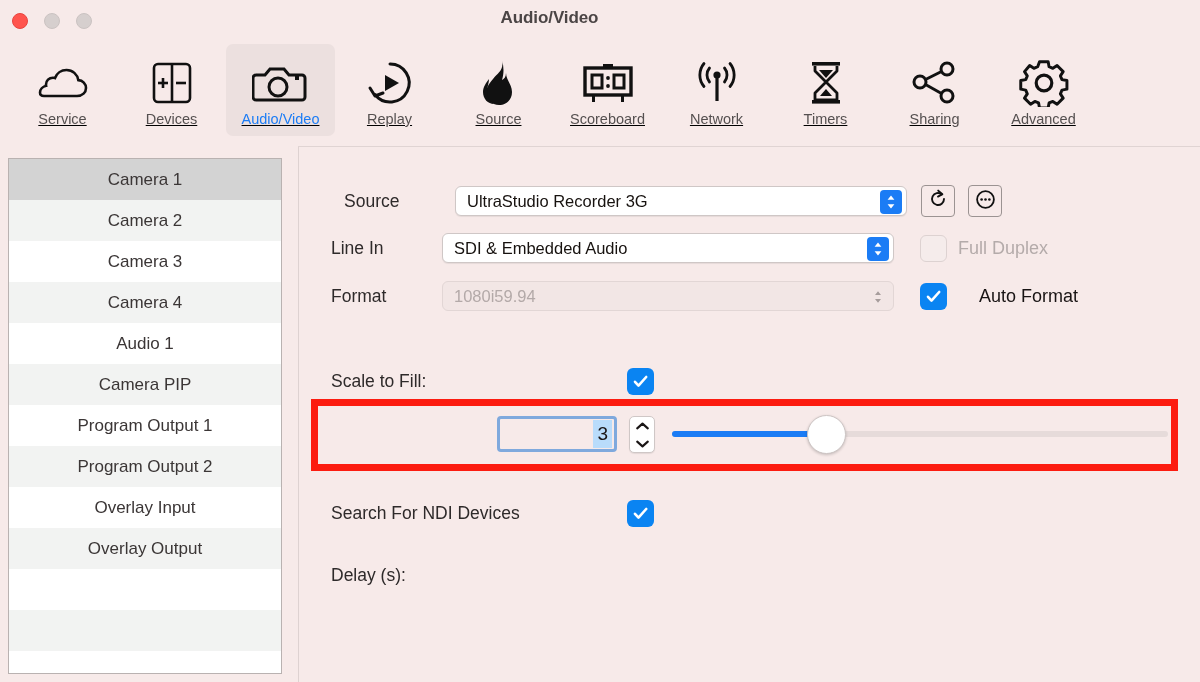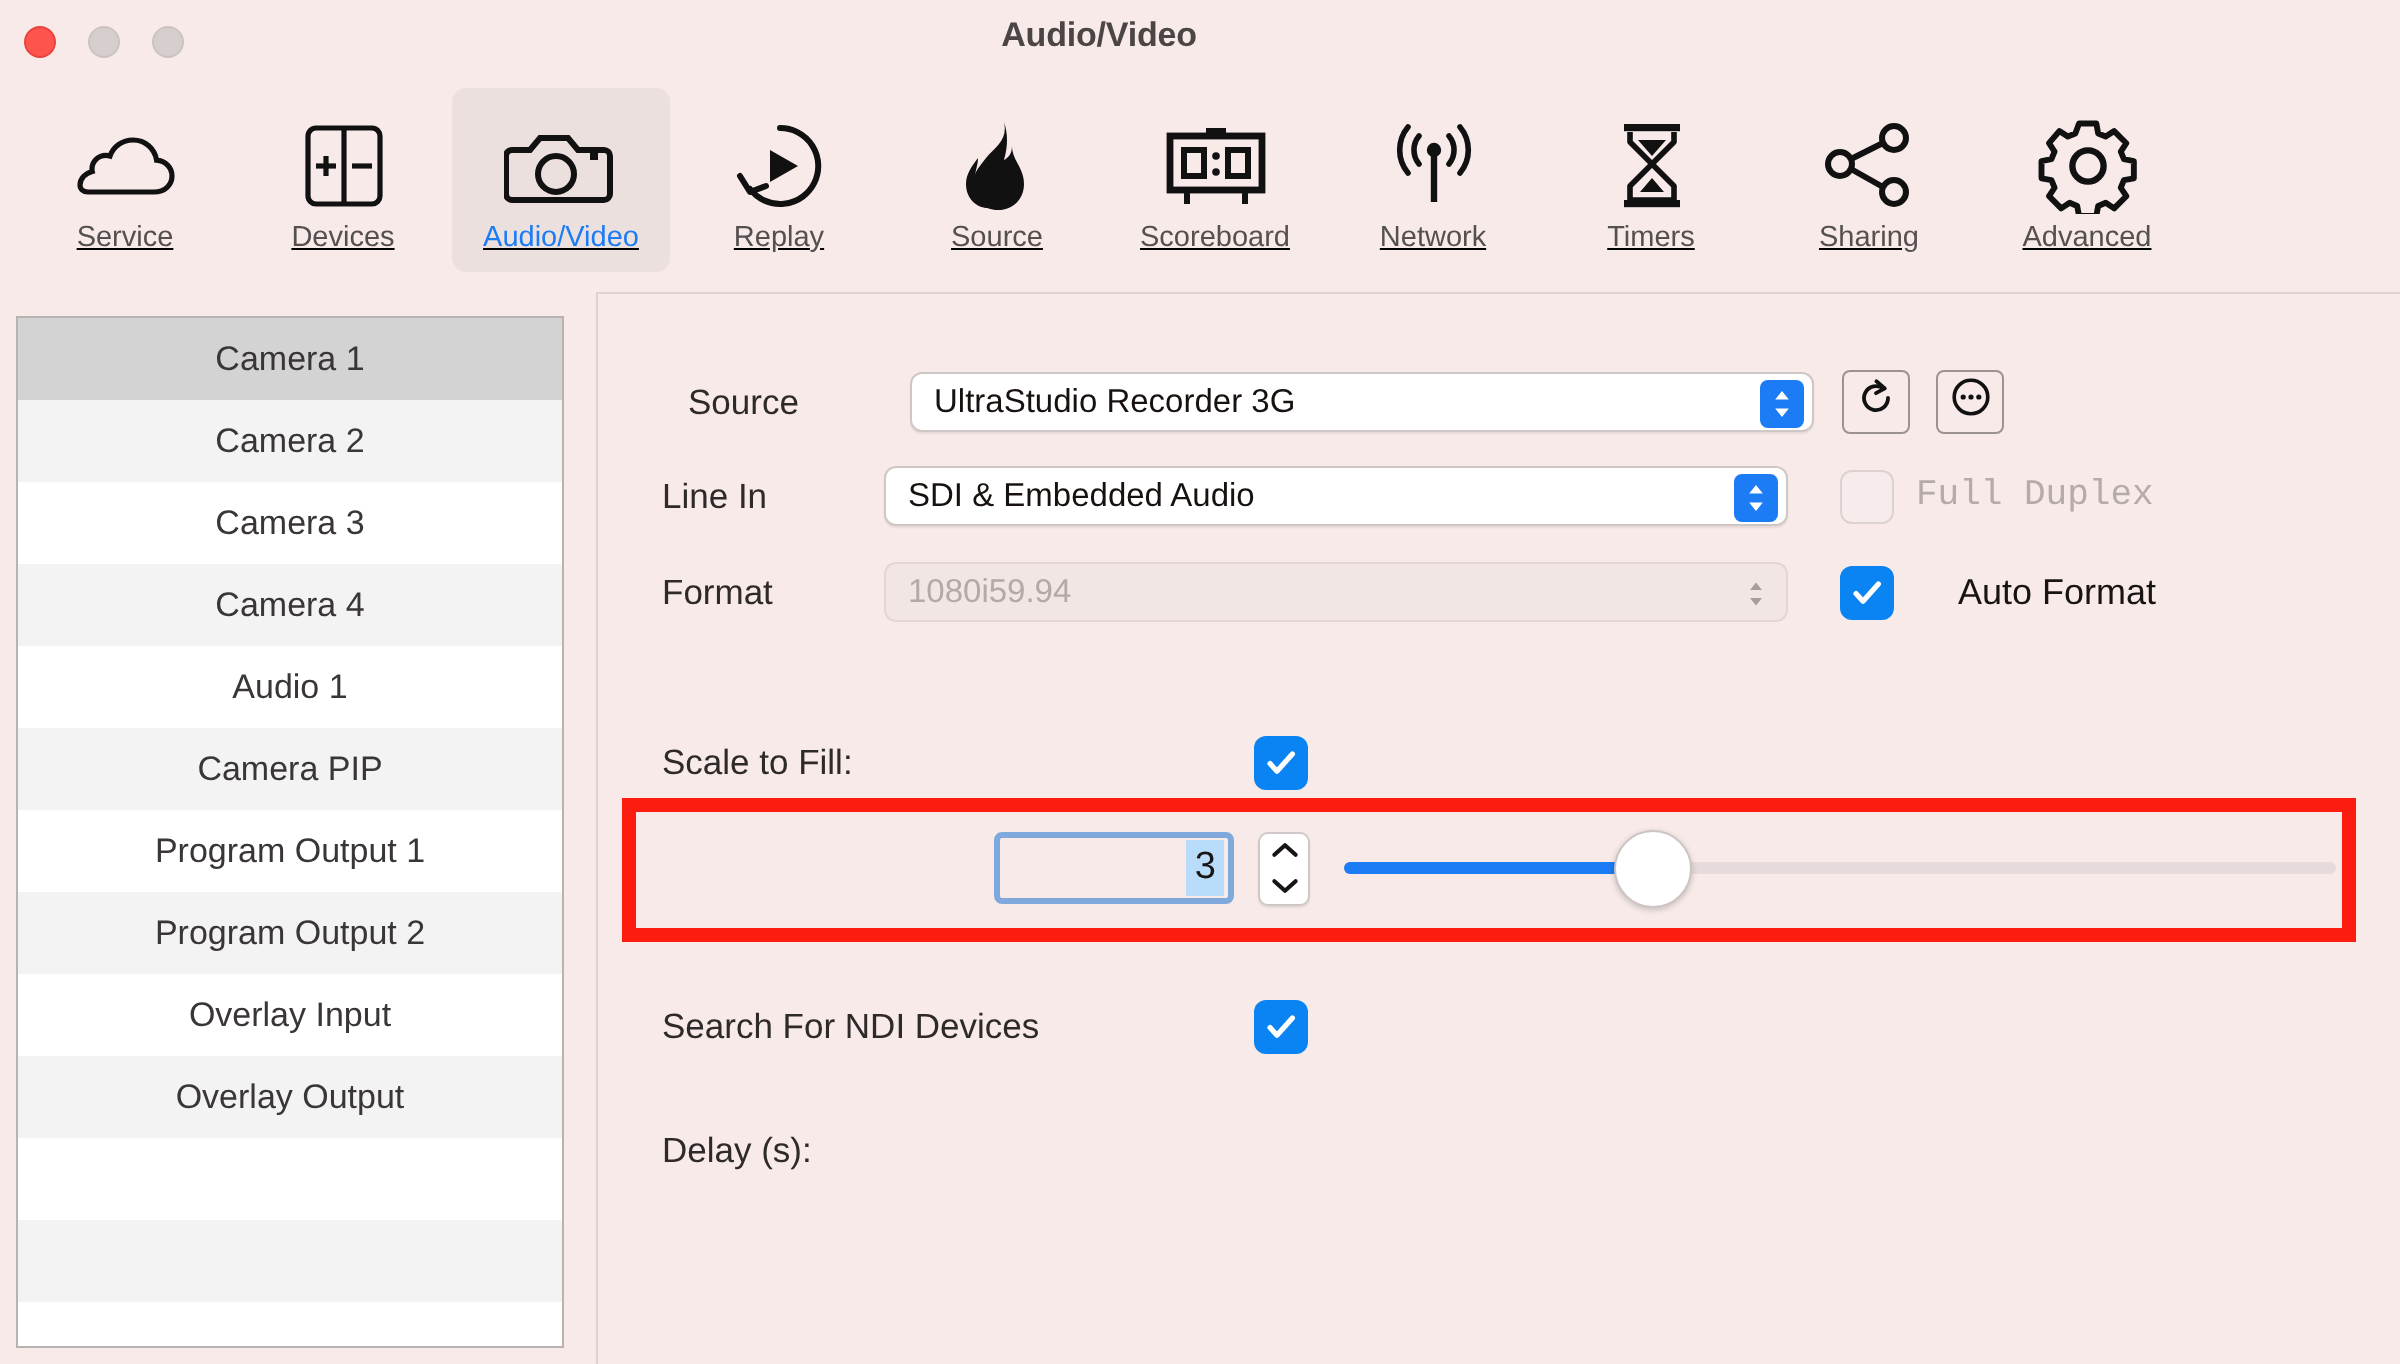--- a/index.html
+++ b/index.html
@@ -309,21 +309,21 @@
     <div class="field-row" style="left:32px; top:86px;justify-content:flex-end;">
       <span class="field-label" style="width:111px;">Line In</span>
       <div class="popup" style="width:452px;">
         <span>SDI &amp; Embedded Audio</span>
         <span class="chev">
           <svg width="12" height="18" viewBox="0 0 12 18">
               <path d="M6 2.5l3.4 4.2H2.6zM6 15.5L2.6 11.3h6.8z" fill="#fff"></path>
             </svg>
         </span>
       </div>
-      <div style="display:flex; align-items:center; margin-left:26px;font-family:Liberation Mono, monospace;">
+      <div style="display:flex; align-items:center; margin-left:26px;">
         <span class="cb off"></span>
         <span class="cb-label dim">Full Duplex</span>
       </div>
     </div>
 
     <div class="field-row" style="left:32px; top:134px;">
       <span class="field-label" style="width:111px;">Format</span>
       <div class="popup disabled" style="width:452px;">
         <span>1080i59.94</span>
         <span class="chev">

